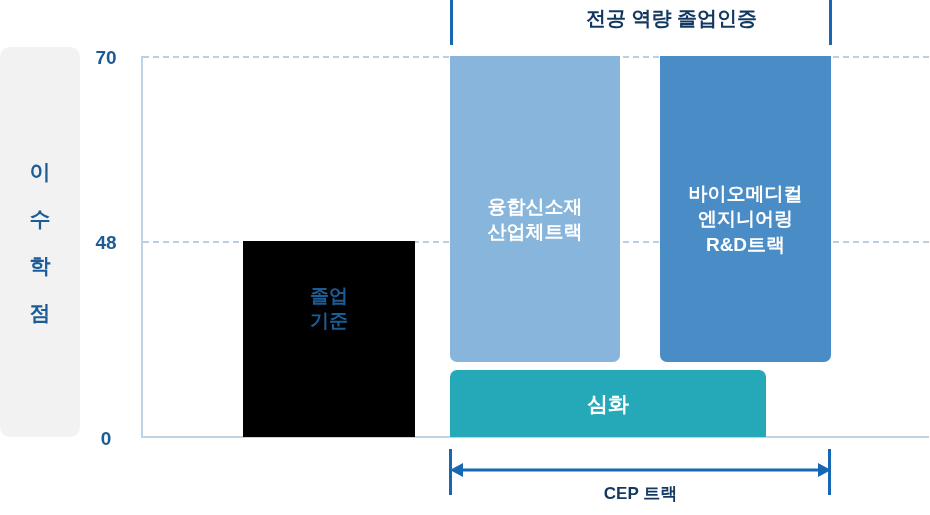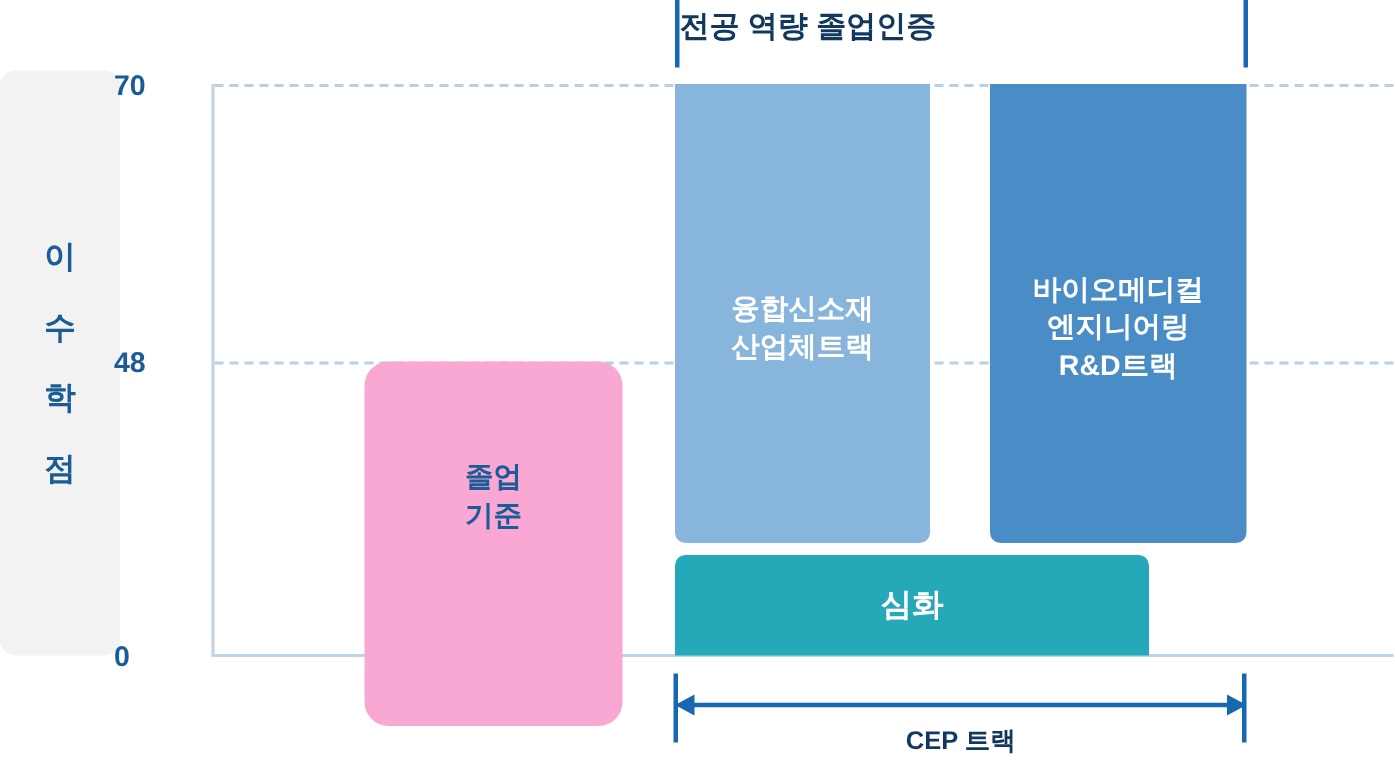--- a/index.html
+++ b/index.html
@@ -44,21 +44,21 @@
     position: absolute;
     left: 0;
     top: 0;
     width: 930px;
     height: 515px;
   }
 
   
   .y-label {
     position: absolute;
-    text-align: left;
+    text-align: center;
     font-size: 19px;
     font-weight: bold;
     color: #1b5c96;
     line-height: 1;
     width: 60px;
     left: 76px;
   }
   #y-label-70 { top: 48px; }
   #y-label-33 { top: 233px; }
   #y-label-0  { top: 429px; }
@@ -106,23 +106,22 @@
     font-size: 19px;
     font-weight: bold;
     line-height: 1.32;
     white-space: pre-line;
   }
 
   #bar-graduation {
     left: 243px;
     top: 241px;
     width: 172px;
-    height: 243px;
-    background: #f9a8d4;
-    border-radius: 16px;
+    height: 196px;
+    background: #000000;
   }
   #bar-graduation .bar-text {
     color: #1b5c96;
     margin-bottom: 62px;
   }
 
   #bar-track-materials {
     left: 450px;
     top: 56px;
     width: 170px;
@@ -176,21 +175,21 @@
     top: 0px;
     width: 3px;
     height: 45px;
     background: #1668b3;
   }
   #top-bracket-label {
     position: absolute;
     left: 453px;
     top: 8px;
     width: 304px;
-    text-align: left;
+    text-align: right;
     font-size: 20px;
     font-weight: bold;
     color: #13385f;
     line-height: 1;
   }
 
   
   #bottom-bracket-left {
     position: absolute;
     left: 449px;

